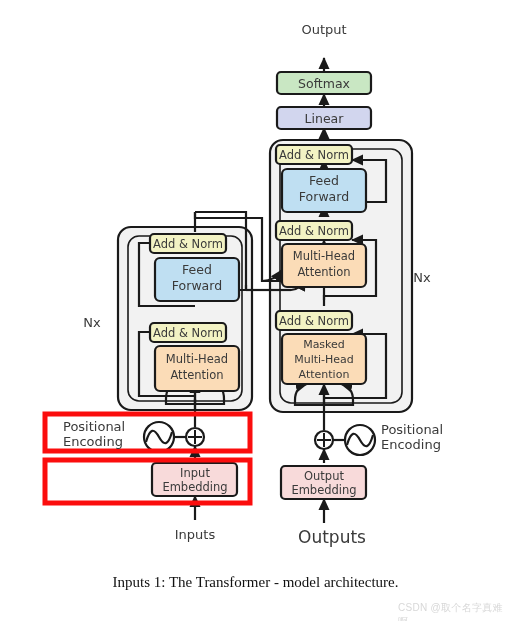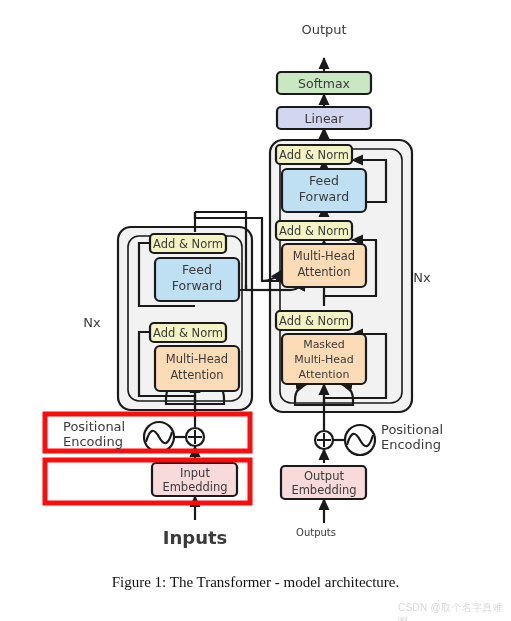--- a/index.html
+++ b/index.html
@@ -210,22 +210,22 @@
   <div class="lbl" style="left:63px;top:419px;width:85px;font-size:13px;text-align:left;">
     <div>Positional</div>
     <div>Encoding</div>
   </div>
 
   <div class="lbl" style="left:381px;top:422px;width:100px;font-size:13px;text-align:left;">
     <div>Positional</div>
     <div>Encoding</div>
   </div>
 
-  <div class="lbl" style="left:150px;top:527px;width:90px;font-size:18px;font-weight:bold;"><span>Inputs</span></div>
-
-  <div class="lbl" style="left:256px;top:527px;width:120px;font-size:10px;">
+  <div class="lbl" style="left:150px;top:527px;width:90px;font-size:13px;"><span>Inputs</span></div>
+
+  <div class="lbl" style="left:272px;top:527px;width:120px;font-size:17px;">
     <div>Outputs</div>
   </div>
 
-  <div id="caption">Figure 1: The Transformer - model architecture.</div>
+  <div id="caption">Inputs 1: The Transformer - model architecture.</div>
 
   <div id="watermark">CSDN @取个名字真难啊</div>
 </div>
 
 </body></html>

